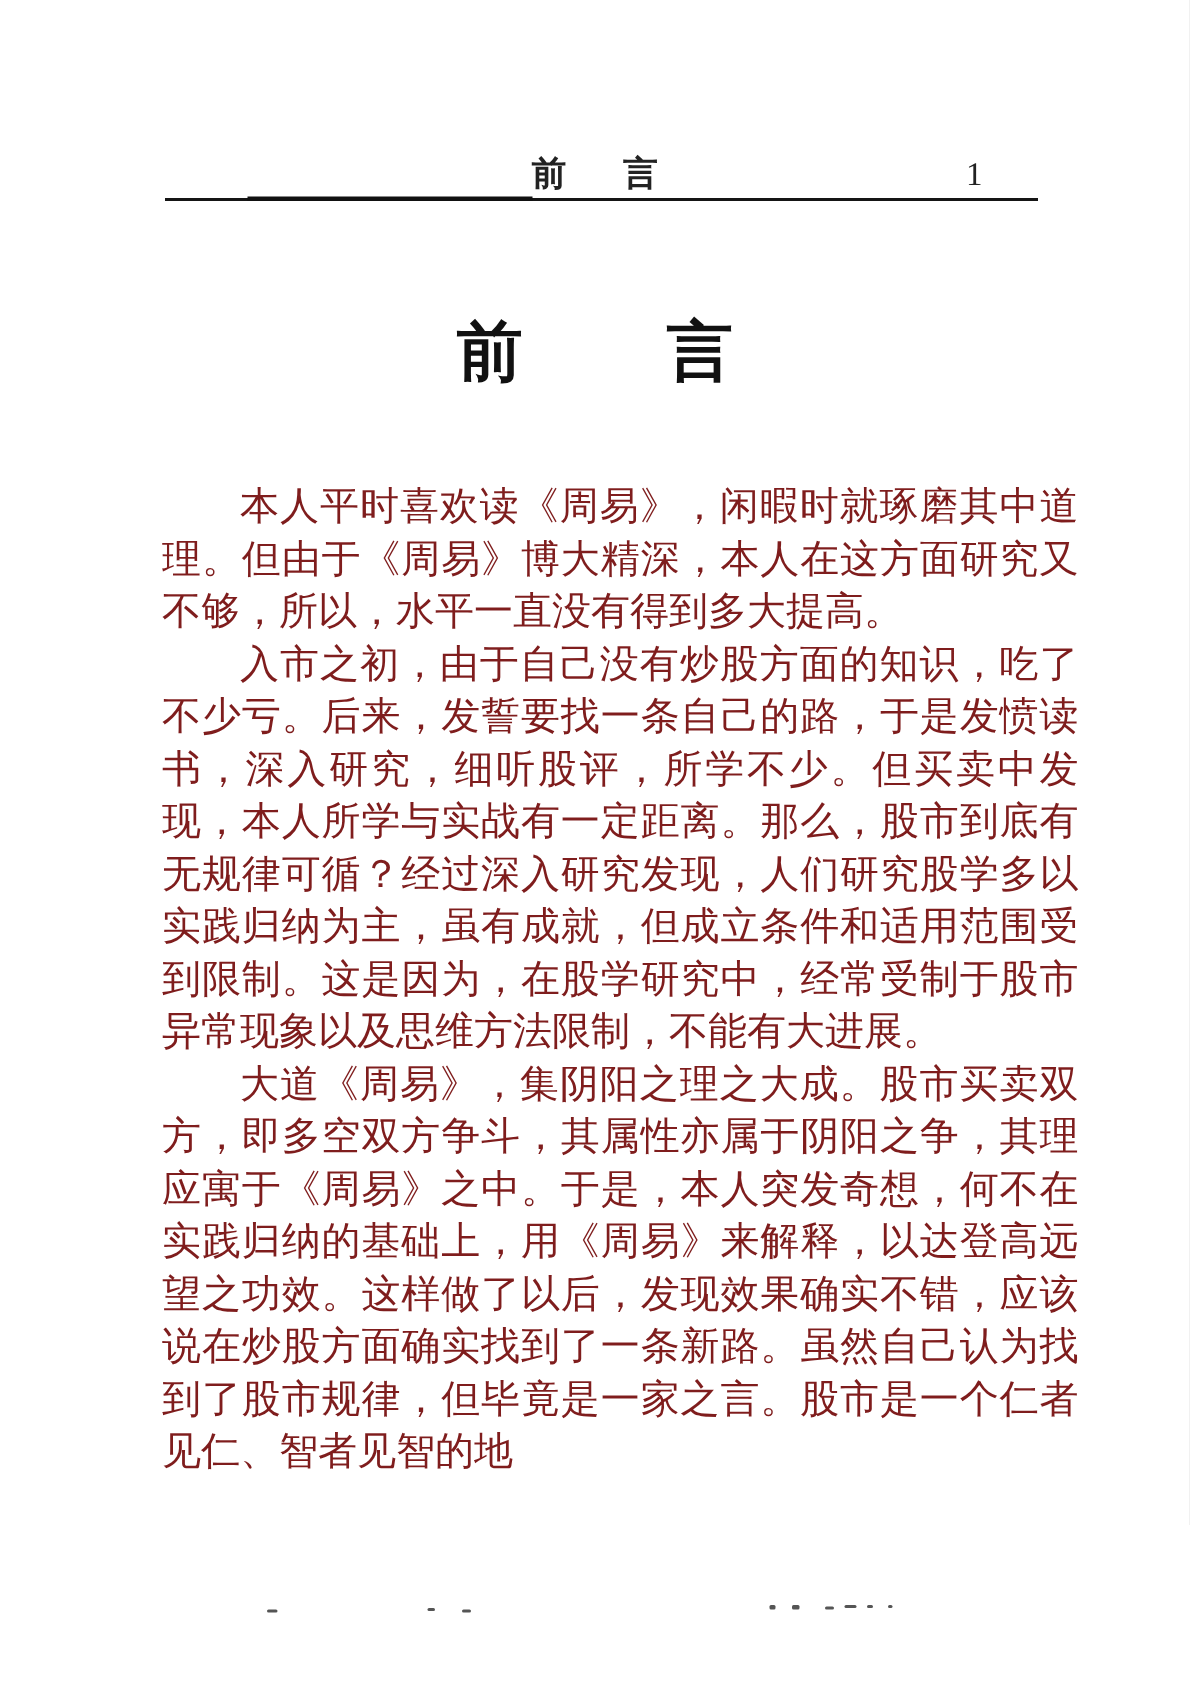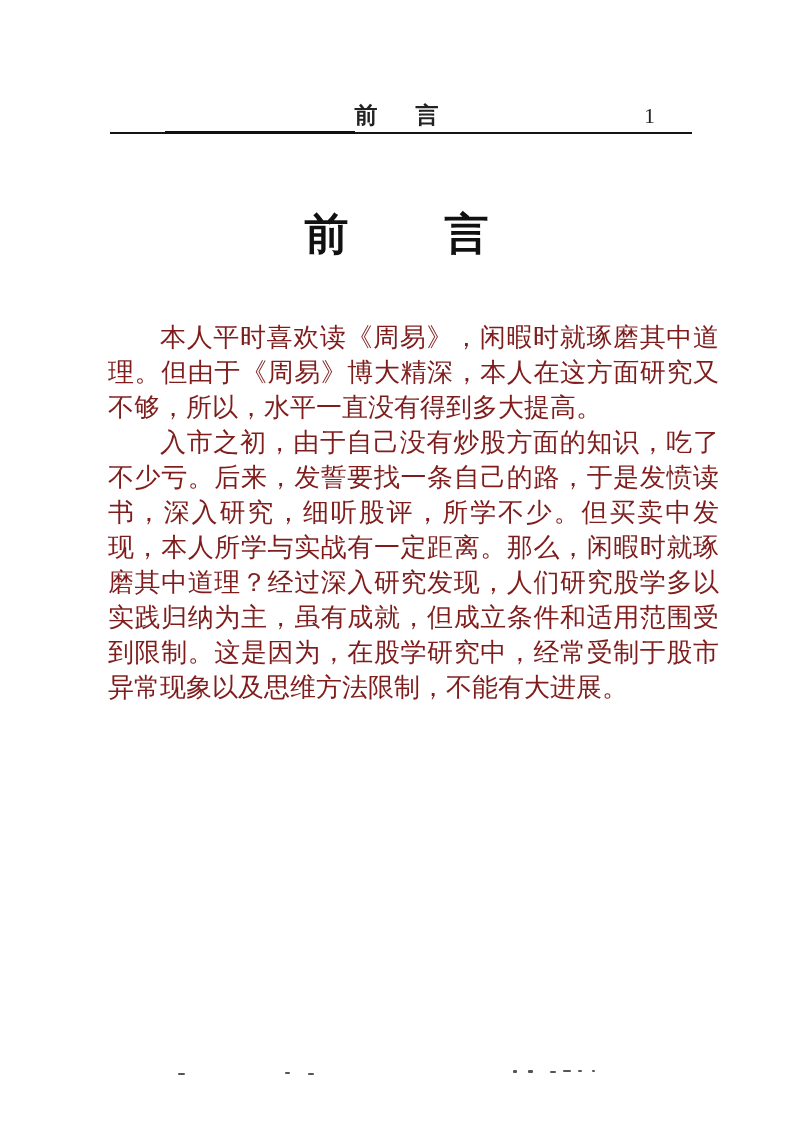--- a/index.html
+++ b/index.html
@@ -126,21 +126,22 @@
 
   <div class="header-rule"></div>
 
   <div class="chapter-title">
     <span>前</span>
     <span>言</span>
   </div>
 
   <div class="body-text">
     <p>本人平时喜欢读《周易》，闲暇时就琢磨其中道理。但由于《周易》博大精深，本人在这方面研究又不够，所以，水平一直没有得到多大提高。</p>
-    <p>入市之初，由于自己没有炒股方面的知识，吃了不少亏。后来，发誓要找一条自己的路，于是发愤读书，深入研究，细听股评，所学不少。但买卖中发现，本人所学与实战有一定距离。那么，闲暇时就琢磨其中道理？经过深入研究发现，人们研究股学多以实践归纳为主，虽有成就，但成立条件和适用范围受到限制。这是因为，在股学研究中，经常受制于股市异常现象以及思维方法限制，不能有大进展。</p>
+    <p>入市之初，由于自己没有炒股方面的知识，吃了不少亏。后来，发誓要找一条自己的路，于是发愤读书，深入研究，细听股评，所学不少。但买卖中发现，本人所学与实战有一定距离。那么，股市到底有无规律可循？经过深入研究发现，人们研究股学多以实践归纳为主，虽有成就，但成立条件和适用范围受到限制。这是因为，在股学研究中，经常受制于股市异常现象以及思维方法限制，不能有大进展。</p>
+    <p>大道《周易》，集阴阳之理之大成。股市买卖双方，即多空双方争斗，其属性亦属于阴阳之争，其理应寓于《周易》之中。于是，本人突发奇想，何不在实践归纳的基础上，用《周易》来解释，以达登高远望之功效。这样做了以后，发现效果确实不错，应该说在炒股方面确实找到了一条新路。虽然自己认为找到了股市规律，但毕竟是一家之言。股市是一个仁者见仁、智者见智的地</p>
   </div>
 
   <div class="scan-noise">
     <span class="noise-1"></span>
     <span class="noise-2"></span>
     <span class="noise-3"></span>
     <span class="noise-4"></span>
     <span class="noise-5"></span>
     <span class="noise-6"></span>
     <span class="noise-7"></span>

